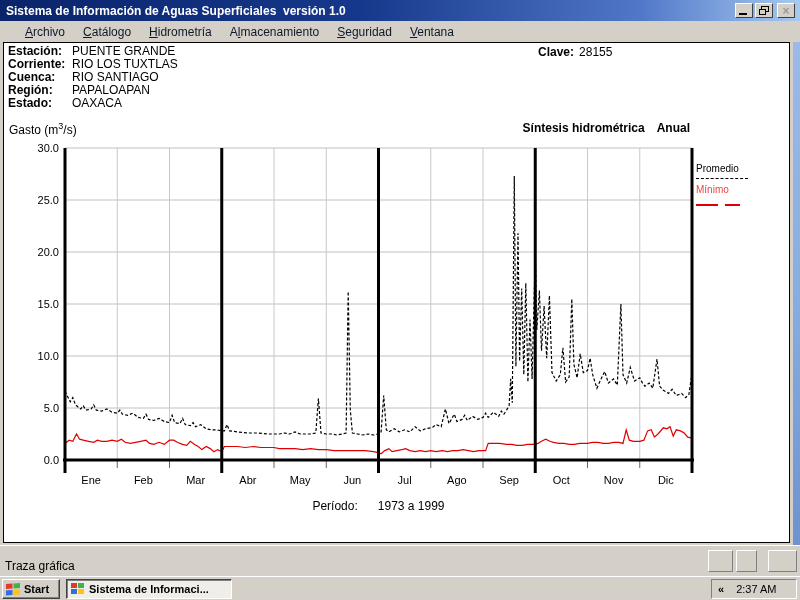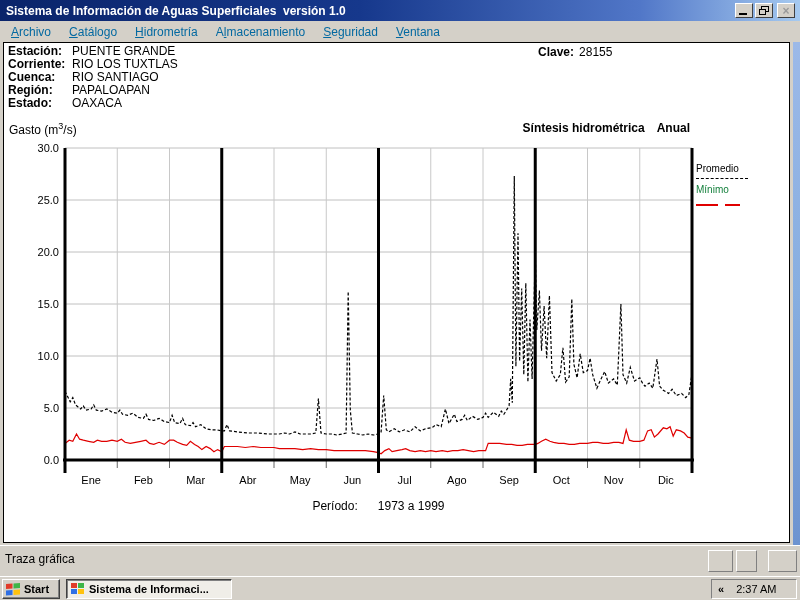--- a/index.html
+++ b/index.html
@@ -15,53 +15,53 @@
   .title-buttons { position:absolute; right:5px; top:3px; display:flex; }
   .tbtn { width:18px; height:15px; background:#d4d0c8; border:1px solid;
     border-color:#fff #404040 #404040 #fff; margin-left:2px; position:relative;
     display:flex; align-items:center; justify-content:center; padding:0; }
   .tbtn.closebtn { margin-left:4px; }
   .glyph-min { position:absolute; left:3px; bottom:2px; width:8px; height:2px; background:#000; }
   .glyph-close { font-size:12px; font-weight:bold; color:#9a9a9a; line-height:1; }
 
   
   .menubar { position:absolute; left:0; top:21px; width:800px; height:21px; background:#d4d0c8;
-    display:flex; align-items:center; padding-left:2px; font-size:12px; color:#0369a1; }
+    display:flex; align-items:center; padding-left:16px; font-size:12px; color:#0f172a; }
   .menu-item { padding:2px 9px; cursor:default; }
   .menu-item u { text-decoration:underline; }
 
   
   .content { position:absolute; left:3px; top:42px; width:787px; height:501px;
     background:#fff; border:1px solid #000; overflow:hidden; }
   .station-info { position:absolute; left:4px; top:2px; font-size:12px; line-height:13px; }
   .st-label { display:inline-block; width:64px; font-weight:bold; }
   .clave { position:absolute; left:534px; top:2px; font-size:12px; }
   .clave .st-label { width:auto; margin-right:5px; }
   .gasto-label { position:absolute; left:5px; top:78px; font-size:12px; }
   .gasto-label sup { font-size:9px; }
   .sintesis { position:absolute; right:99px; top:78px; font-size:12px; font-weight:bold;padding-left:43px; }
   .sintesis .mode { margin-left:12px; }
   #chart-svg { position:absolute; left:0; top:0; }
   #chart-svg text { font-family:"Liberation Sans", sans-serif; }
 
   .legend { position:absolute; left:692px; top:120px; width:92px; font-size:10px; }
   .leg-dash { width:52px; border-top:1px dashed #000; margin:4px 0 5px 0; }
-  .leg-min { color:#15803d; }
+  .leg-min { color:#ef4444; }
   .leg-red { margin-top:4px; }
   .leg-red span { display:inline-block; height:2px; background:#e00000; vertical-align:middle; }
   .leg-red .seg1 { width:22px; margin-right:7px; }
   .leg-red .seg2 { width:15px; }
 
   .period { position:absolute; left:61px; top:456px; width:627px; text-align:center; font-size:12px; }
   .period .p-label { margin-right:20px; }
 
   
   .statusbar { position:absolute; left:0; top:545px; width:800px; height:31px; background:#d4d0c8;
     border-top:1px solid #fff; font-size:12px; }
-  .status-text { position:absolute; left:5px; top:6px; }
+  .status-text { position:absolute; left:5px; top:13px; }
   .status-panels { position:absolute; right:3px; top:4px; display:flex; gap:3px; }
   .status-panel { height:22px; background:#d4d0c8; border:1px solid; border-color:#fff #808080 #808080 #fff; }
   .sp1 { width:25px; } .sp2 { width:21px; margin-right:8px;} .sp3 { width:29px; }
 
   
   .taskbar { position:absolute; left:0; top:576px; width:800px; height:16px; background:#d4d0c8;
     border-top:1px solid #fff; }
   .start-btn { position:absolute; left:2px; top:2px; width:58px; height:20px; background:#d4d0c8;
     border:1px solid; border-color:#fff #404040 #404040 #fff; box-shadow:inset -1px -1px 0 #808080;
     display:flex; align-items:center; padding-left:3px; font-size:11px; font-weight:bold; }

